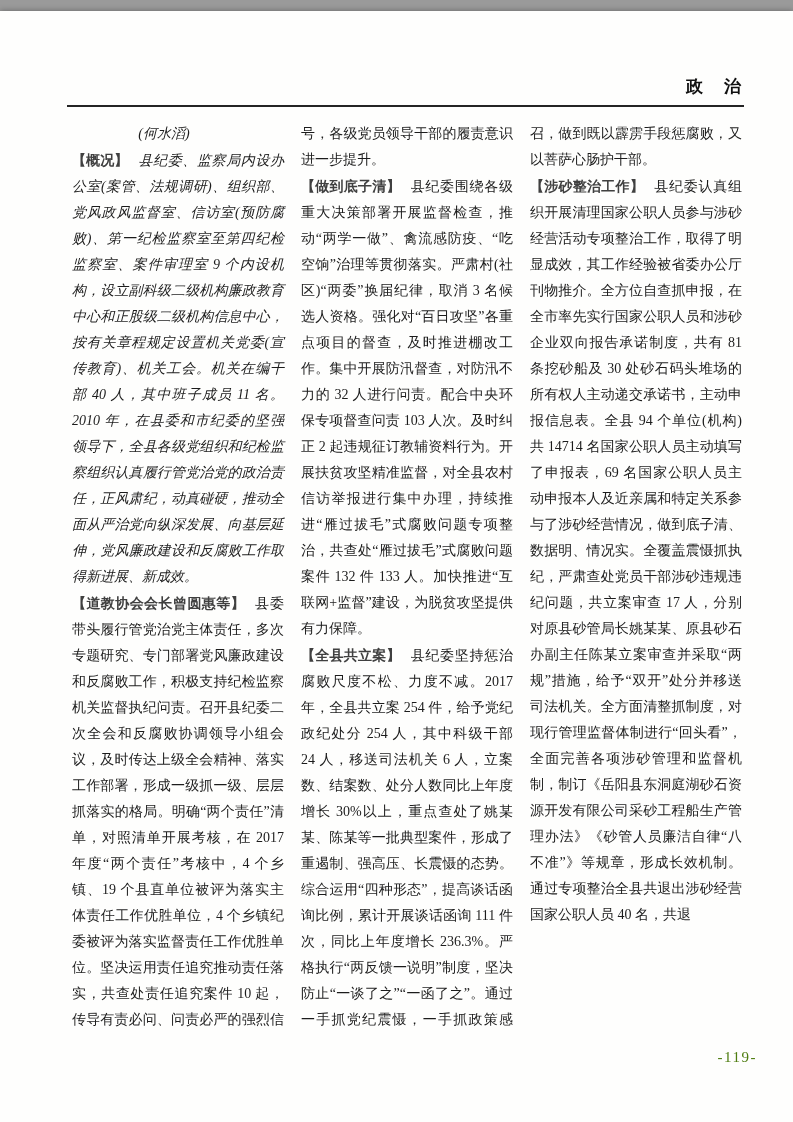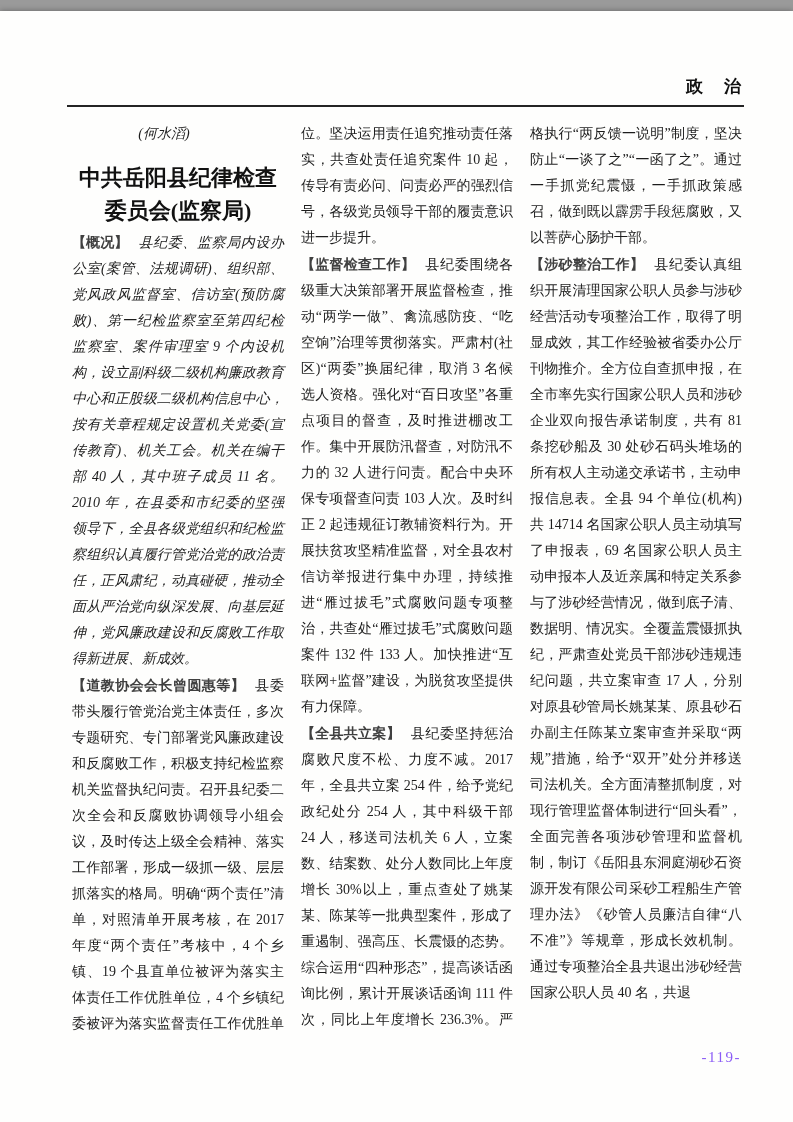--- a/index.html
+++ b/index.html
@@ -30,50 +30,49 @@
     margin:14px 0 2px 0;break-inside:avoid;color:#111;
   }
   .section{margin-top:25px;}
   .sec-label{
     font-family:"Liberation Sans","DejaVu Sans",sans-serif;
     font-weight:700;font-style:normal;margin-right:10px;letter-spacing:-0.5px;
     color:#404040;
   }
   .kai .sec-text{font-style:italic;}
   .page-num{
-    position:absolute;top:1038px;right:52px;
-    font-size:15px;letter-spacing:1.5px;color:#8b5cf6;
+    position:absolute;top:1038px;right:36px;
+    font-size:15px;letter-spacing:1.5px;color:#4d7c0f;
   }
 </style>
 </head>
 <body>
 
 <div class="sheet">
 
   <div class="running-head">政　治</div>
 
   <div class="head-rule"></div>
 
   <div class="flow">
 
 
     <p class="byline">(何水滔)</p>
 
-    <h1 class="article-title">中共岳阳县纪律检查委员会(监察局)</h1>
 
     <p class="section kai">
       <span class="sec-label">【概况】</span><span class="sec-text">县纪委、监察局内设办公室(案管、法规调研)、组织部、党风政风监督室、信访室(预防腐败)、第一纪检监察室至第四纪检监察室、案件审理室 9 个内设机构，设立副科级二级机构廉政教育中心和正股级二级机构信息中心，按有关章程规定设置机关党委(宣传教育)、机关工会。机关在编干部 40 人，其中班子成员 11 名。2010 年，在县委和市纪委的坚强领导下，全县各级党组织和纪检监察组织认真履行管党治党的政治责任，正风肃纪，动真碰硬，推动全面从严治党向纵深发展、向基层延伸，党风廉政建设和反腐败工作取得新进展、新成效。</span>
     </p>
 
     <p class="section">
       <span class="sec-label">【道教协会会长曾圆惠等】</span><span class="sec-text">县委带头履行管党治党主体责任，多次专题研究、专门部署党风廉政建设和反腐败工作，积极支持纪检监察机关监督执纪问责。召开县纪委二次全会和反腐败协调领导小组会议，及时传达上级全会精神、落实工作部署，形成一级抓一级、层层抓落实的格局。明确“两个责任”清单，对照清单开展考核，在 2017 年度“两个责任”考核中，4 个乡镇、19 个县直单位被评为落实主体责任工作优胜单位，4 个乡镇纪委被评为落实监督责任工作优胜单位。坚决运用责任追究推动责任落实，共查处责任追究案件 10 起，传导有责必问、问责必严的强烈信号，各级党员领导干部的履责意识进一步提升。</span>
     </p>
 
     <p class="section">
-      <span class="sec-label">【监督检查工作】</span><span class="sec-text">县纪委围绕各级重大决策部署开展监督检查，推动“两学一做”、禽流感防疫、“吃空饷”治理等贯彻落实。严肃村(社区)“两委”换届纪律，取消 3 名候选人资格。强化对“百日攻坚”各重点项目的督查，及时推进棚改工作。集中开展防汛督查，对防汛不力的 32 人进行问责。配合中央环保专项督查问责 103 人次。及时纠正 2 起违规征订教辅资料行为。开展扶贫攻坚精准监督，对全县农村信访举报进行集中办理，持续推进“雁过拔毛”式腐败问题专项整治，共查处“雁过拔毛”式腐败问题案件 132 件 133 人。加快推进“互联网+监督”建设，为脱贫攻坚提供有力保障。</span>
+      <span class="sec-label">【做到底子清】</span><span class="sec-text">县纪委围绕各级重大决策部署开展监督检查，推动“两学一做”、禽流感防疫、“吃空饷”治理等贯彻落实。严肃村(社区)“两委”换届纪律，取消 3 名候选人资格。强化对“百日攻坚”各重点项目的督查，及时推进棚改工作。集中开展防汛督查，对防汛不力的 32 人进行问责。配合中央环保专项督查问责 103 人次。及时纠正 2 起违规征订教辅资料行为。开展扶贫攻坚精准监督，对全县农村信访举报进行集中办理，持续推进“雁过拔毛”式腐败问题专项整治，共查处“雁过拔毛”式腐败问题案件 132 件 133 人。加快推进“互联网+监督”建设，为脱贫攻坚提供有力保障。</span>
     </p>
 
     <p class="section">
       <span class="sec-label">【全县共立案】</span><span class="sec-text">县纪委坚持惩治腐败尺度不松、力度不减。2017 年，全县共立案 254 件，给予党纪政纪处分 254 人，其中科级干部 24 人，移送司法机关 6 人，立案数、结案数、处分人数同比上年度增长 30%以上，重点查处了姚某某、陈某等一批典型案件，形成了重遏制、强高压、长震慑的态势。综合运用“四种形态”，提高谈话函询比例，累计开展谈话函询 111 件次，同比上年度增长 236.3%。严格执行“两反馈一说明”制度，坚决防止“一谈了之”“一函了之”。通过一手抓党纪震慑，一手抓政策感召，做到既以霹雳手段惩腐败，又以菩萨心肠护干部。</span>
     </p>
 
     <p class="section">
       <span class="sec-label">【涉砂整治工作】</span><span class="sec-text">县纪委认真组织开展清理国家公职人员参与涉砂经营活动专项整治工作，取得了明显成效，其工作经验被省委办公厅刊物推介。全方位自查抓申报，在全市率先实行国家公职人员和涉砂企业双向报告承诺制度，共有 81 条挖砂船及 30 处砂石码头堆场的所有权人主动递交承诺书，主动申报信息表。全县 94 个单位(机构)共 14714 名国家公职人员主动填写了申报表，69 名国家公职人员主动申报本人及近亲属和特定关系参与了涉砂经营情况，做到底子清、数据明、情况实。全覆盖震慑抓执纪，严肃查处党员干部涉砂违规违纪问题，共立案审查 17 人，分别对原县砂管局长姚某某、原县砂石办副主任陈某立案审查并采取“两规”措施，给予“双开”处分并移送司法机关。全方面清整抓制度，对现行管理监督体制进行“回头看”，全面完善各项涉砂管理和监督机制，制订《岳阳县东洞庭湖砂石资源开发有限公司采砂工程船生产管理办法》《砂管人员廉洁自律“八不准”》等规章，形成长效机制。通过专项整治全县共退出涉砂经营国家公职人员 40 名，共退</span>
     </p>
 

